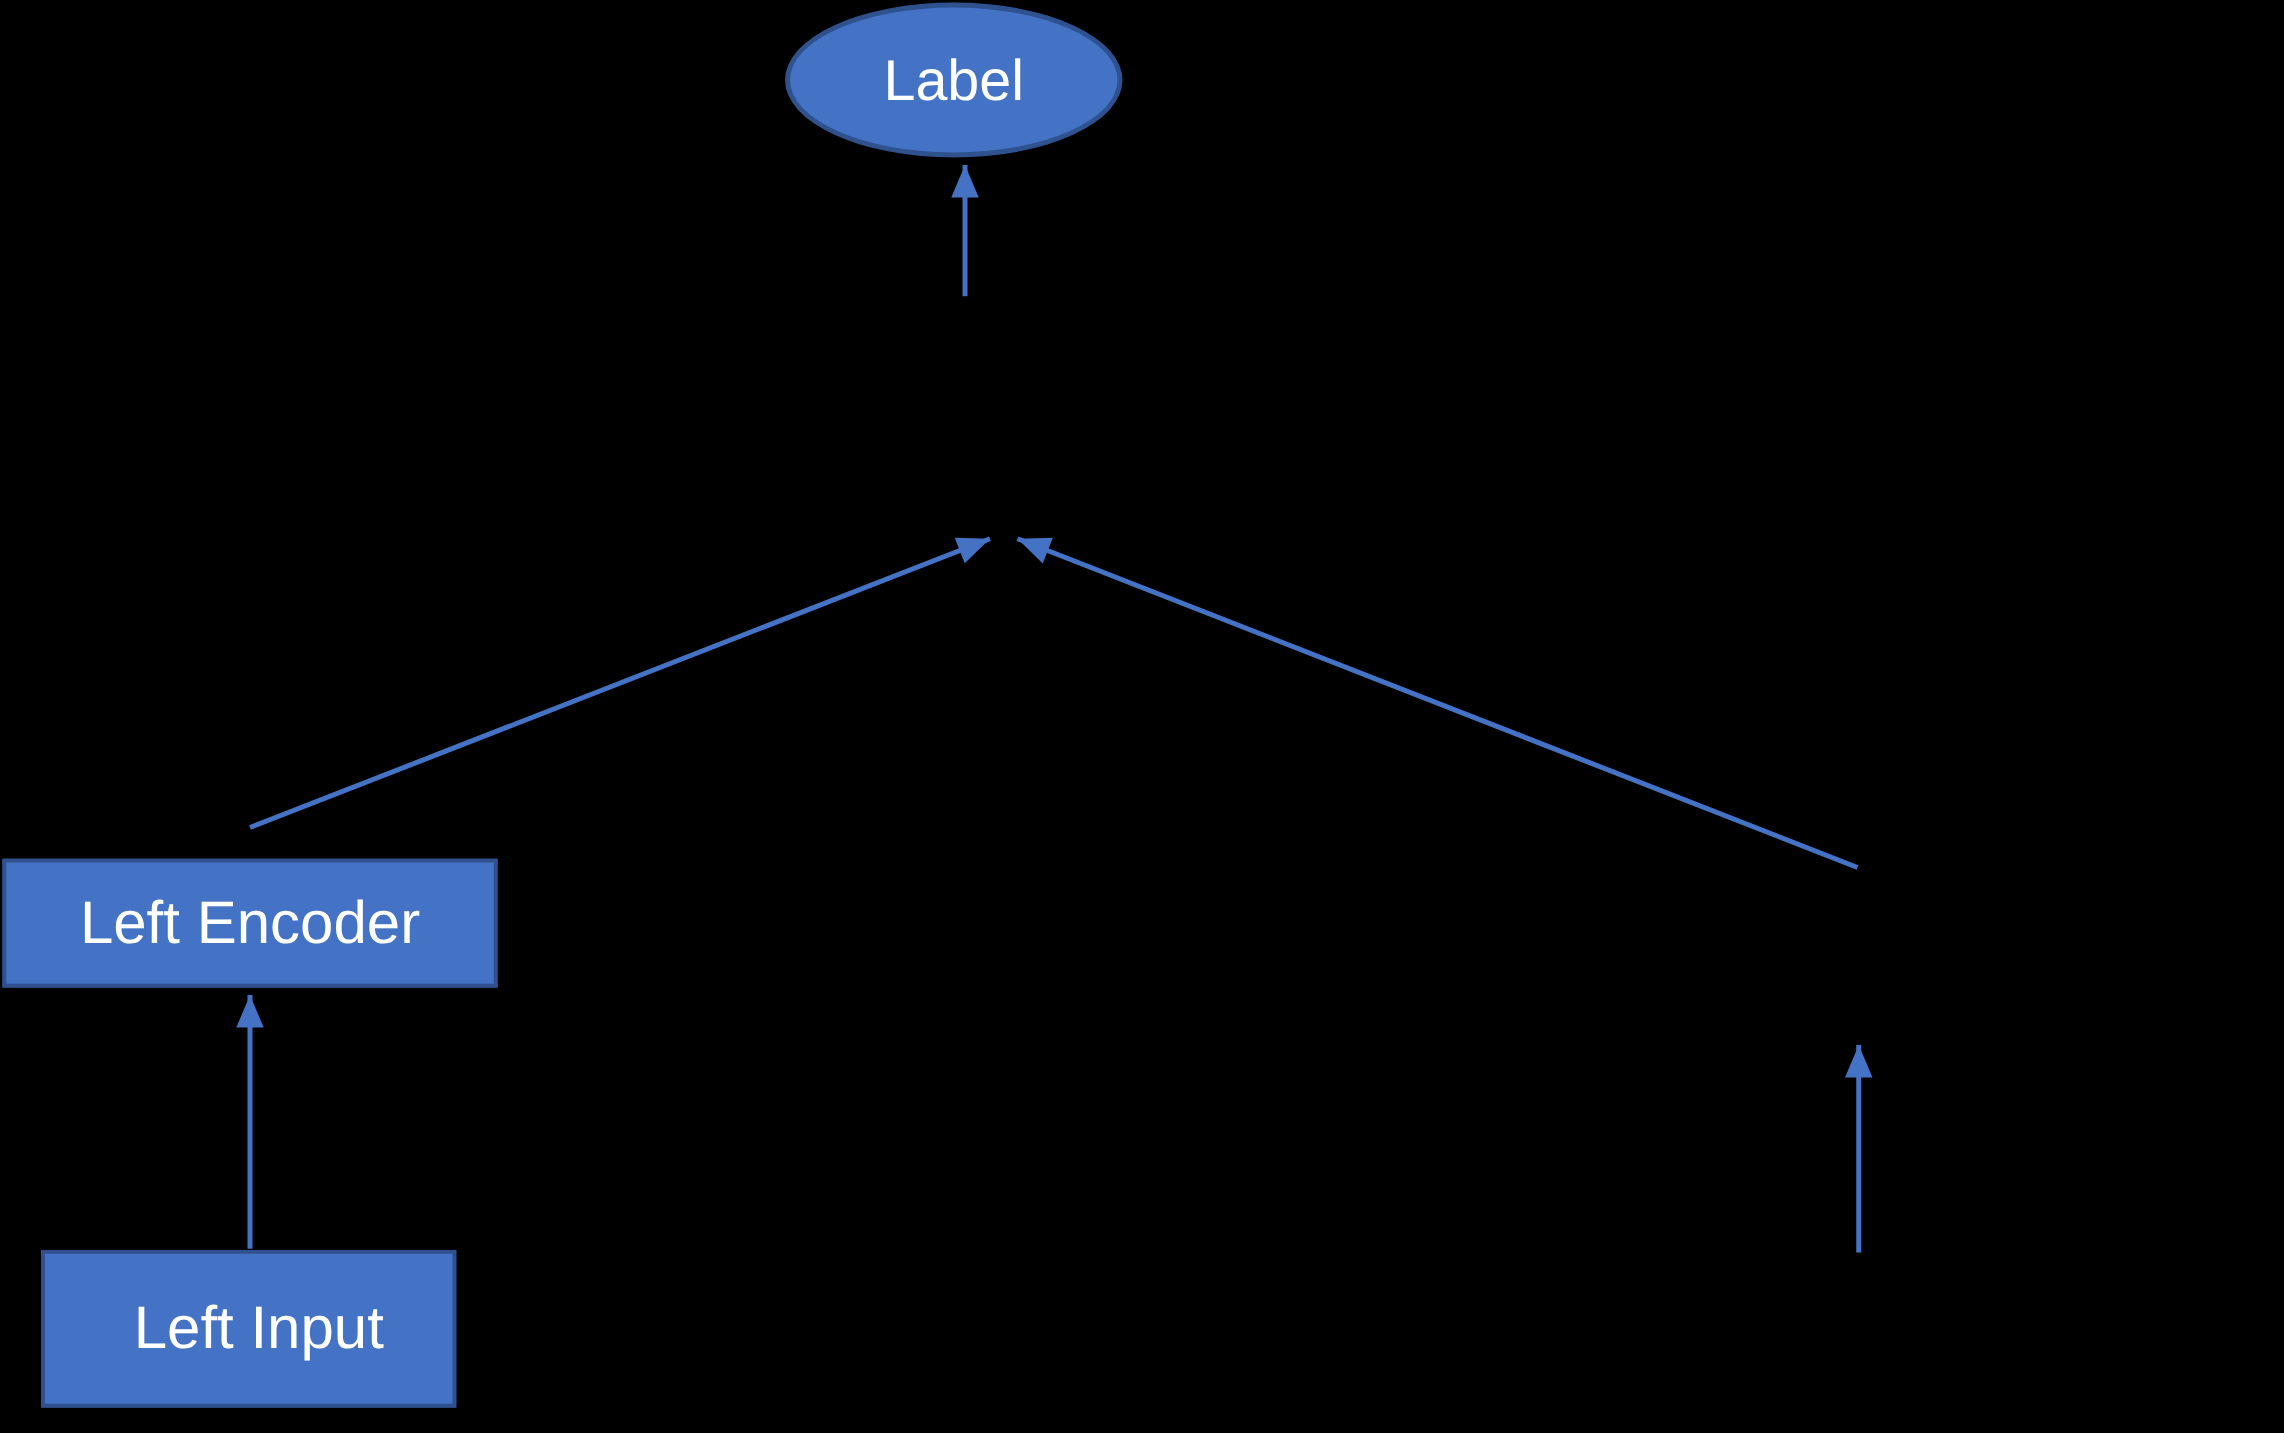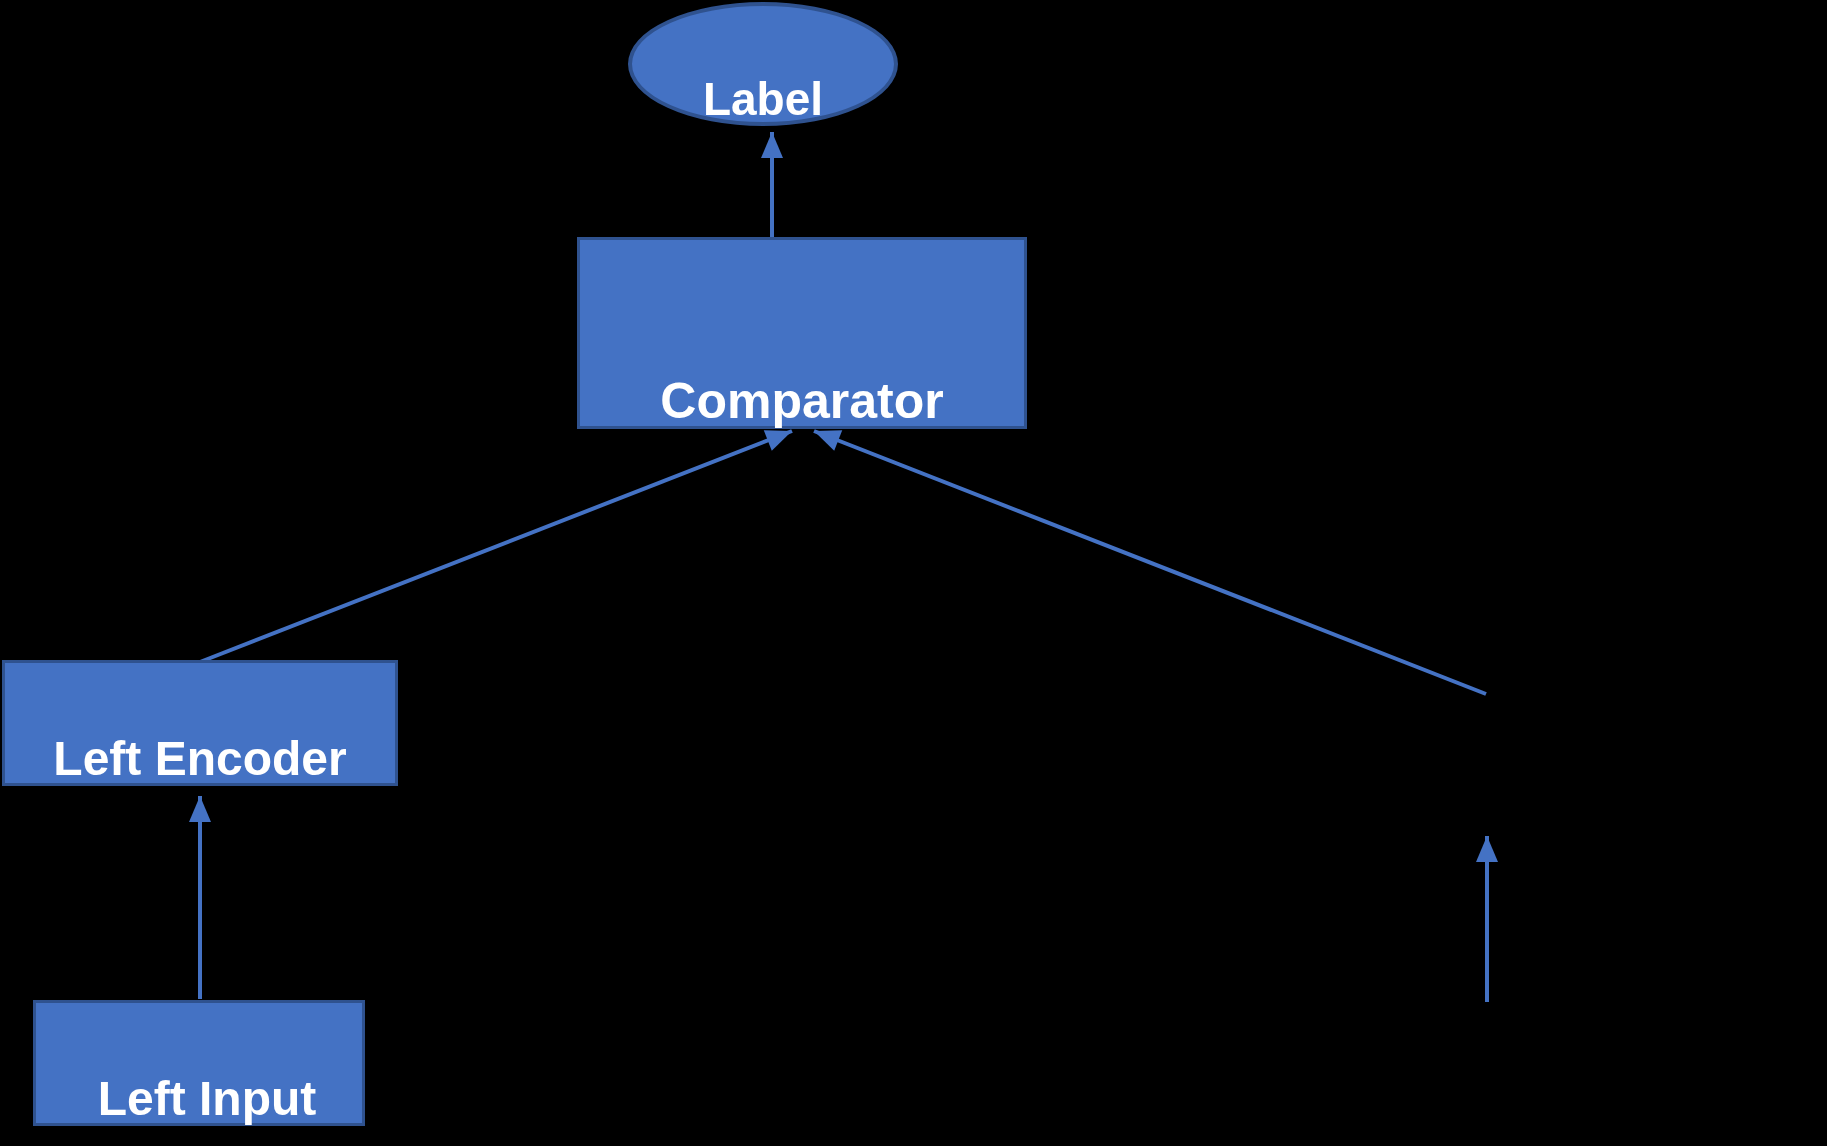--- a/index.html
+++ b/index.html
@@ -24,38 +24,37 @@
   #arrow-layer {
     position: absolute;
     left: 0; top: 0;
     width: 1827px; height: 1146px;
   }
   #arrow-layer line { stroke: var(--arrow); stroke-width: 4; }
   #arrow-layer marker path { fill: var(--arrow); }
   .node {
     position: absolute;
     display: flex;
-    align-items: flex-end;
+    align-items: center;
     justify-content: center;
     background: var(--node-fill);
     border: 3px solid var(--node-border);
     color: var(--text);
     font-size: 48px;
     line-height: 1;
     text-align: center;
-    font-weight: bold;
   }
   .node.ellipse {
     border-radius: 50%;
     border-width: 4px;
     font-size: 46px;
   }
   #node-label        { left: 628px;  top: 2px;    width: 270px; height: 124px; }
   #node-comparator   { left: 577px;  top: 237px;  width: 450px; height: 192px; font-size: 50px; }
-  #node-left-encoder { left: 2px;    top: 660px;  width: 396px; height: 126px; }
+  #node-left-encoder { left: 2px;    top: 687px;  width: 396px; height: 103px; }
   #node-right-encoder{ left: 1273px; top: 695px;  width: 426px; height: 136px; }
   #node-left-input   { left: 33px;   top: 1000px; width: 332px; height: 126px; padding-left: 16px; }
   #node-right-input  { left: 1273px; top: 1003px; width: 426px; height: 129px; }
 </style>
 </head>
 <body>
 
 <div id="canvas">
 
   <svg id="arrow-layer" viewBox="0 0 1827 1146" xmlns="http://www.w3.org/2000/svg">
@@ -69,23 +68,20 @@
     <line x1="200" y1="662" x2="792" y2="431" marker-end="url(#arrowhead)"></line>
     <line x1="1486" y1="694" x2="814" y2="431" marker-end="url(#arrowhead)"></line>
     <line x1="200" y1="999" x2="200" y2="796" marker-end="url(#arrowhead)"></line>
     <line x1="1487" y1="1002" x2="1487" y2="836" marker-end="url(#arrowhead)"></line>
   </svg>
 
   <div class="node ellipse" id="node-label">
     <span>Label</span>
   </div>
 
-  <div class="node" id="node-comparator">
-    <span>Comparator</span>
-  </div>
 
   <div class="node" id="node-left-encoder">
     <span>Left Encoder</span>
   </div>
 
 
   <div class="node" id="node-left-input">
     <span>Left Input</span>
   </div>
 

